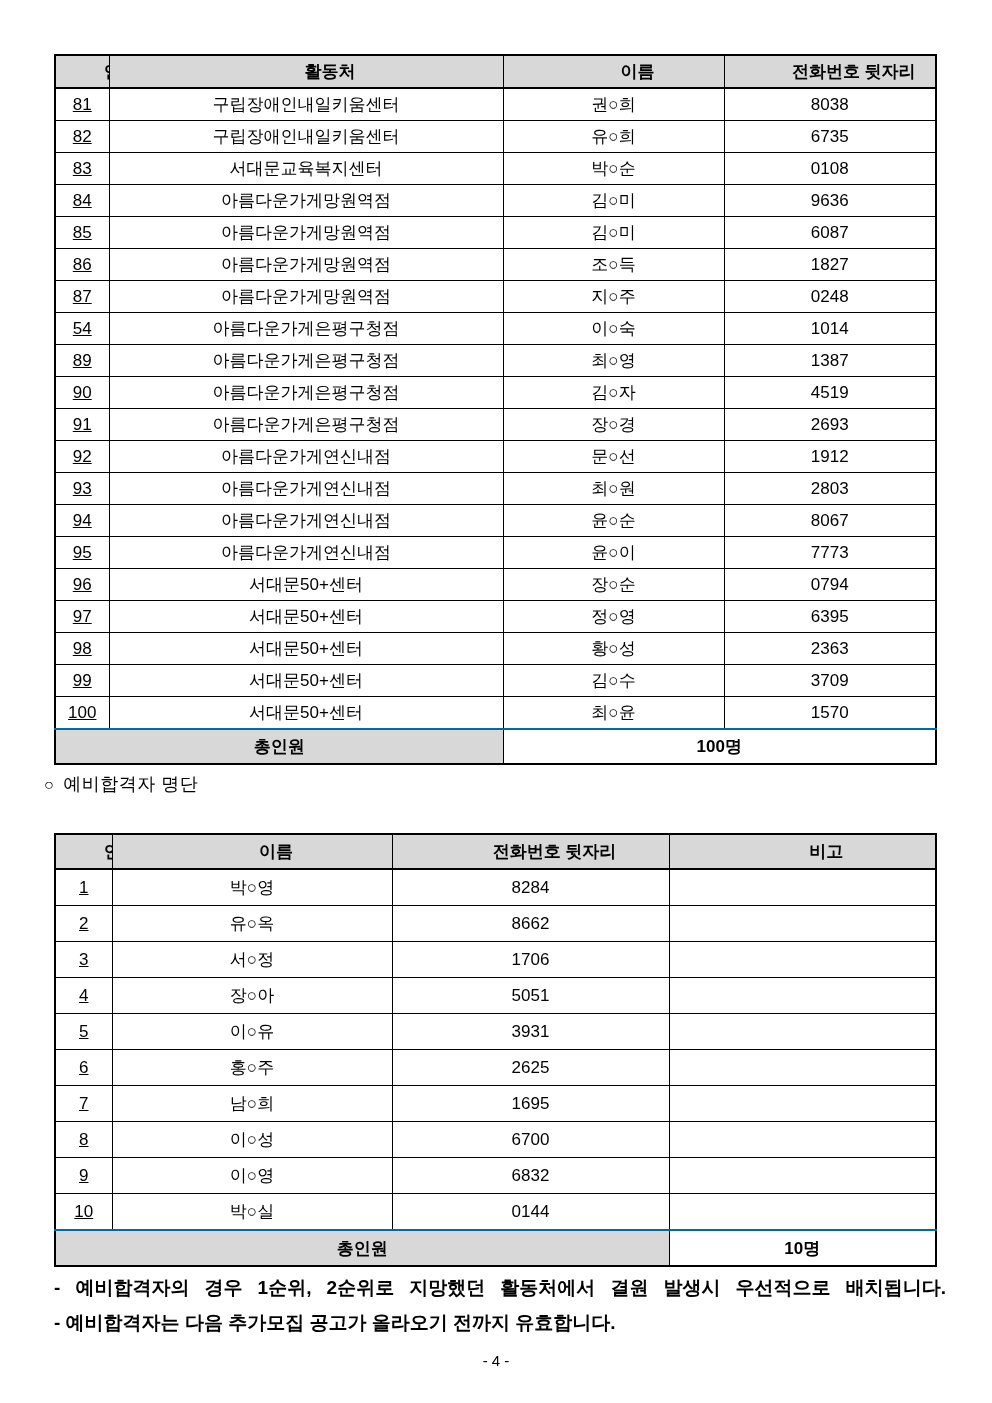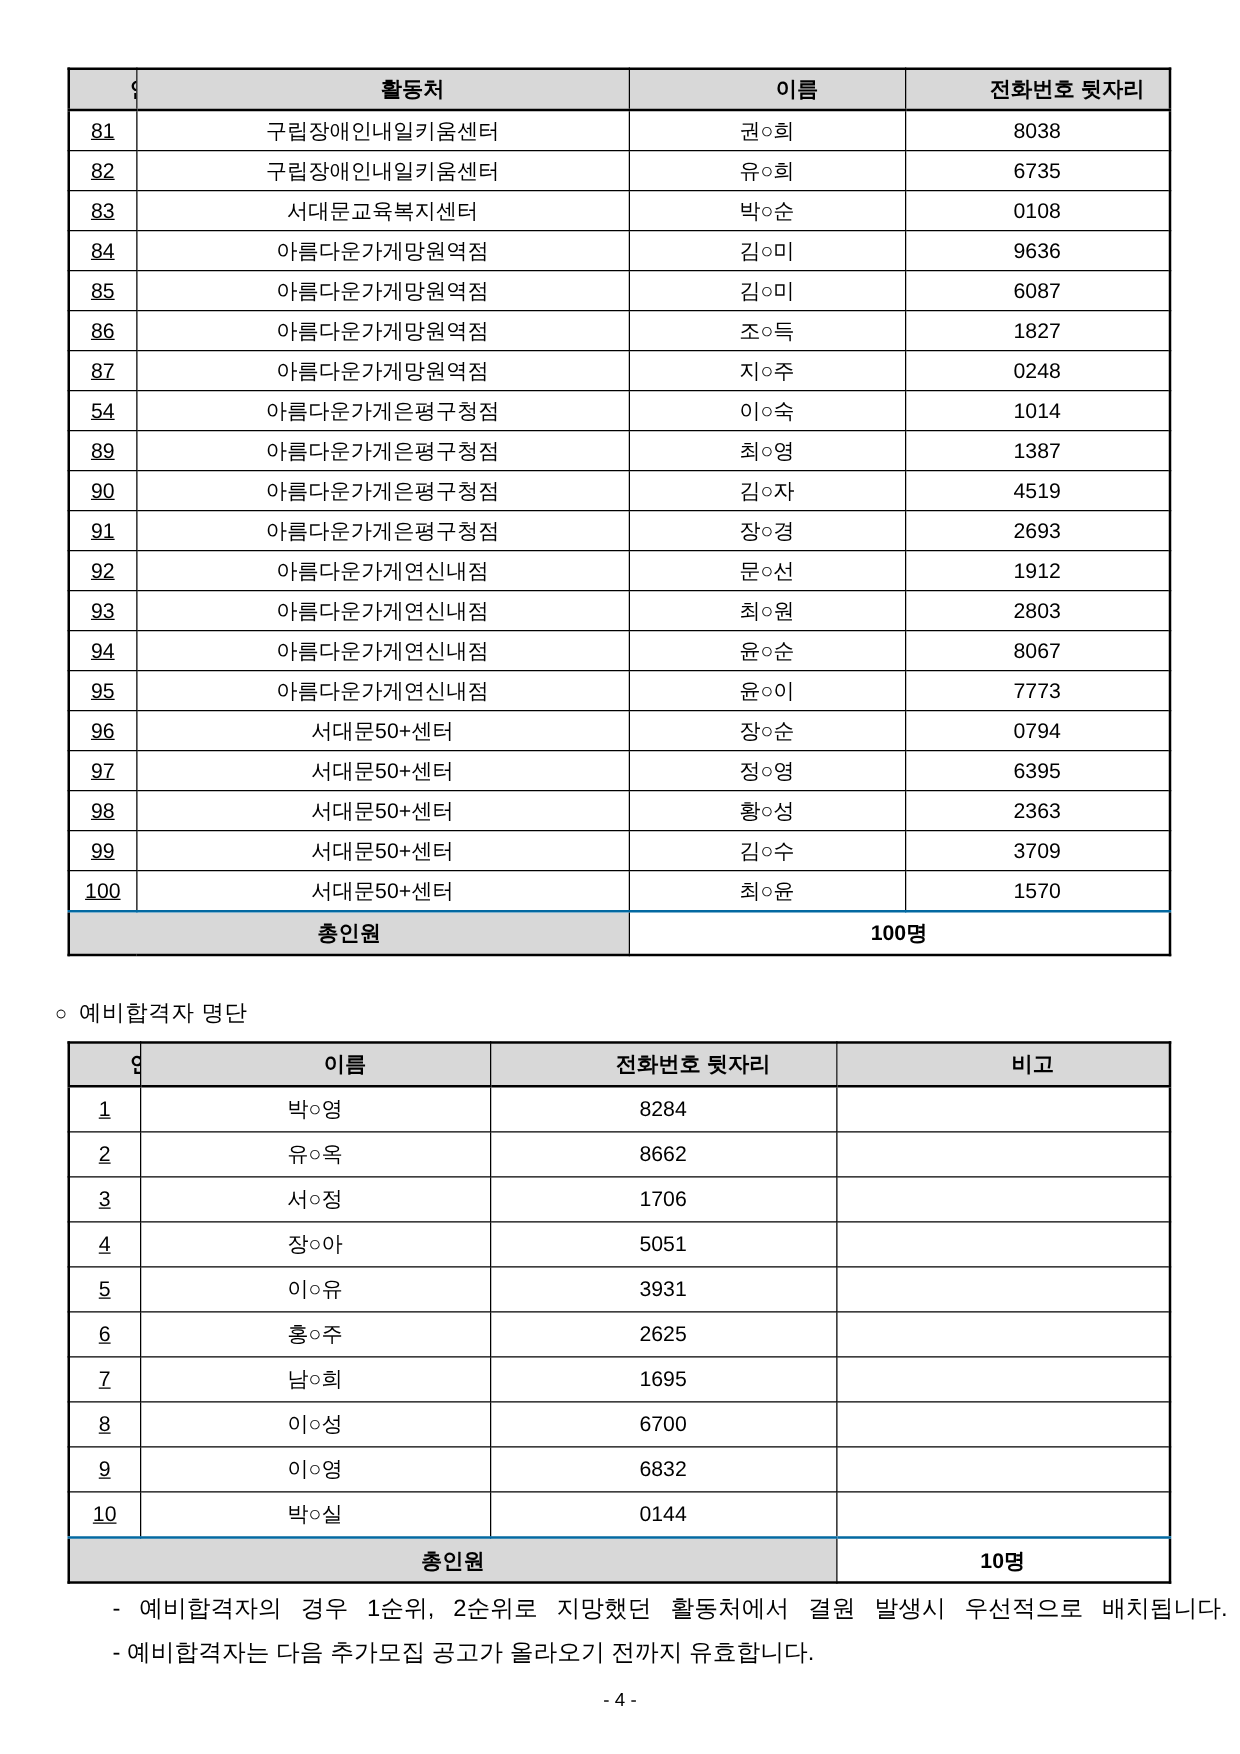--- a/index.html
+++ b/index.html
@@ -44,33 +44,32 @@
   #roster-table tbody td { height: 31px; font-size: 17px; }
   #waitlist-table thead th { height: 33px; }
   #waitlist-table tbody td { height: 35px; font-size: 17px; }
   .doc-table tbody td:first-child { font-size: 14px; text-decoration: underline; }
   .doc-table tfoot td { font-weight: bold; font-size: 17px; border-top: 2px solid #0369a1; }
   #roster-table tfoot td { height: 33px; }
   #waitlist-table tfoot td { height: 34px; }
   .gray-cell { background: #d8d8d8; }
   .section-heading {
     position: absolute;
-    top: 798px; left: 44px;
+    top: 772px; left: 44px;
     font-size: 18px;
     font-weight: normal;
     letter-spacing: 0.5px;
   }
   .section-heading .bullet { font-size: 16px; margin-right: 9px; }
   .notes {
     position: absolute;
     top: 1270px; left: 54px;
     width: 892px;
     font-size: 19px;
-    font-weight: normal;
-    margin-left: 36px;
+    font-weight: bold;
   }
   .note-line { line-height: 35px; }
   .note-justify { text-align: justify; text-align-last: justify; }
   .page-number {
     position: absolute;
     top: 1352px; left: 0;
     width: 100%;
     text-align: center;
     font-size: 15px;
   }

